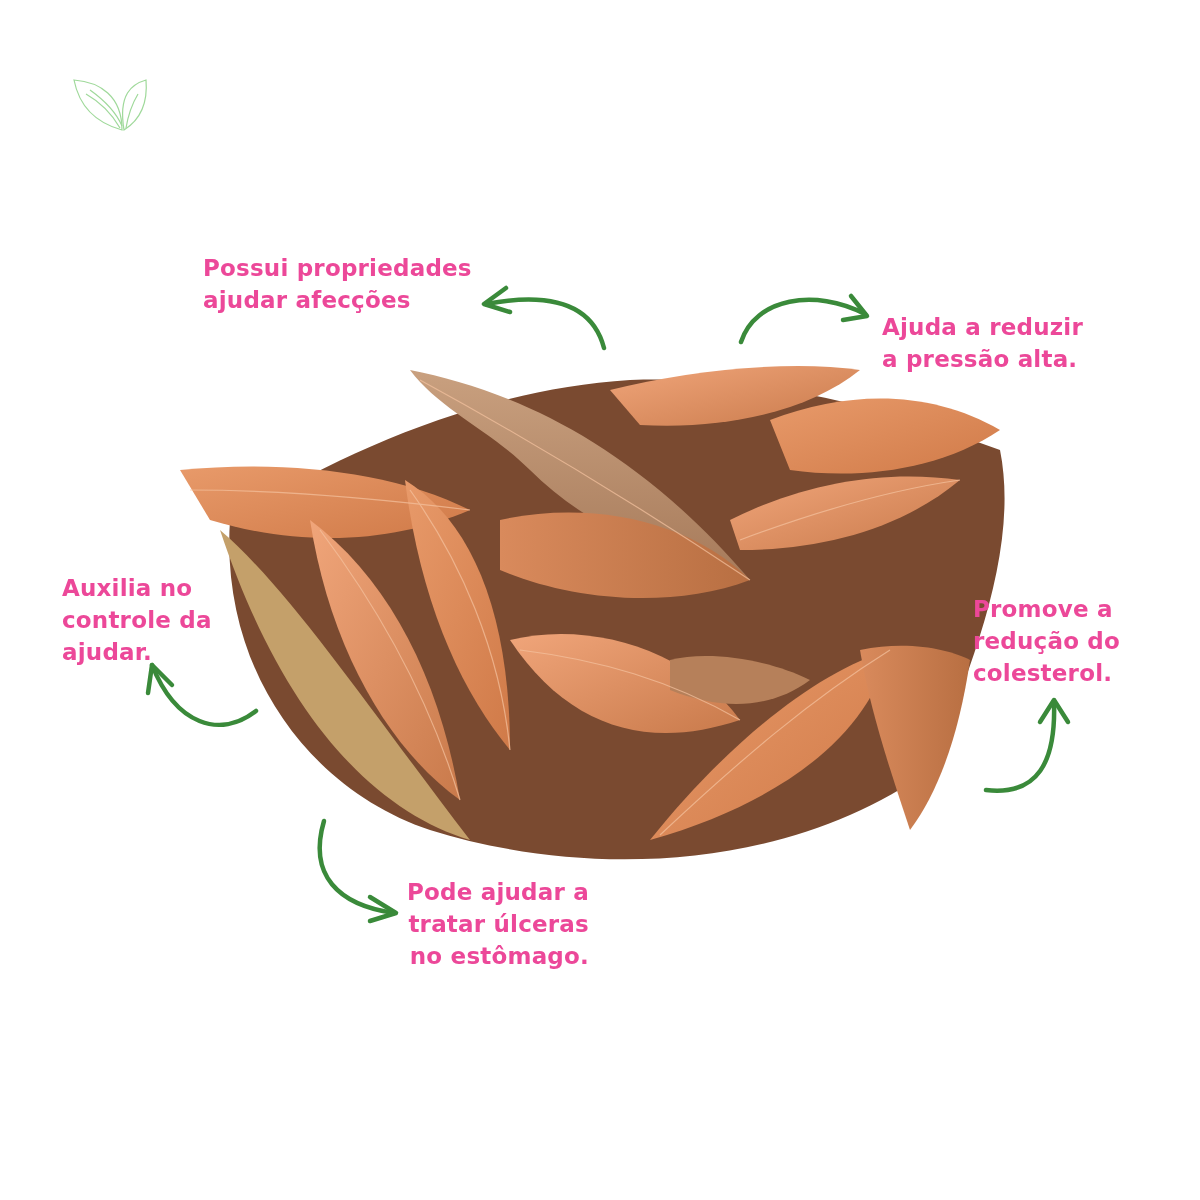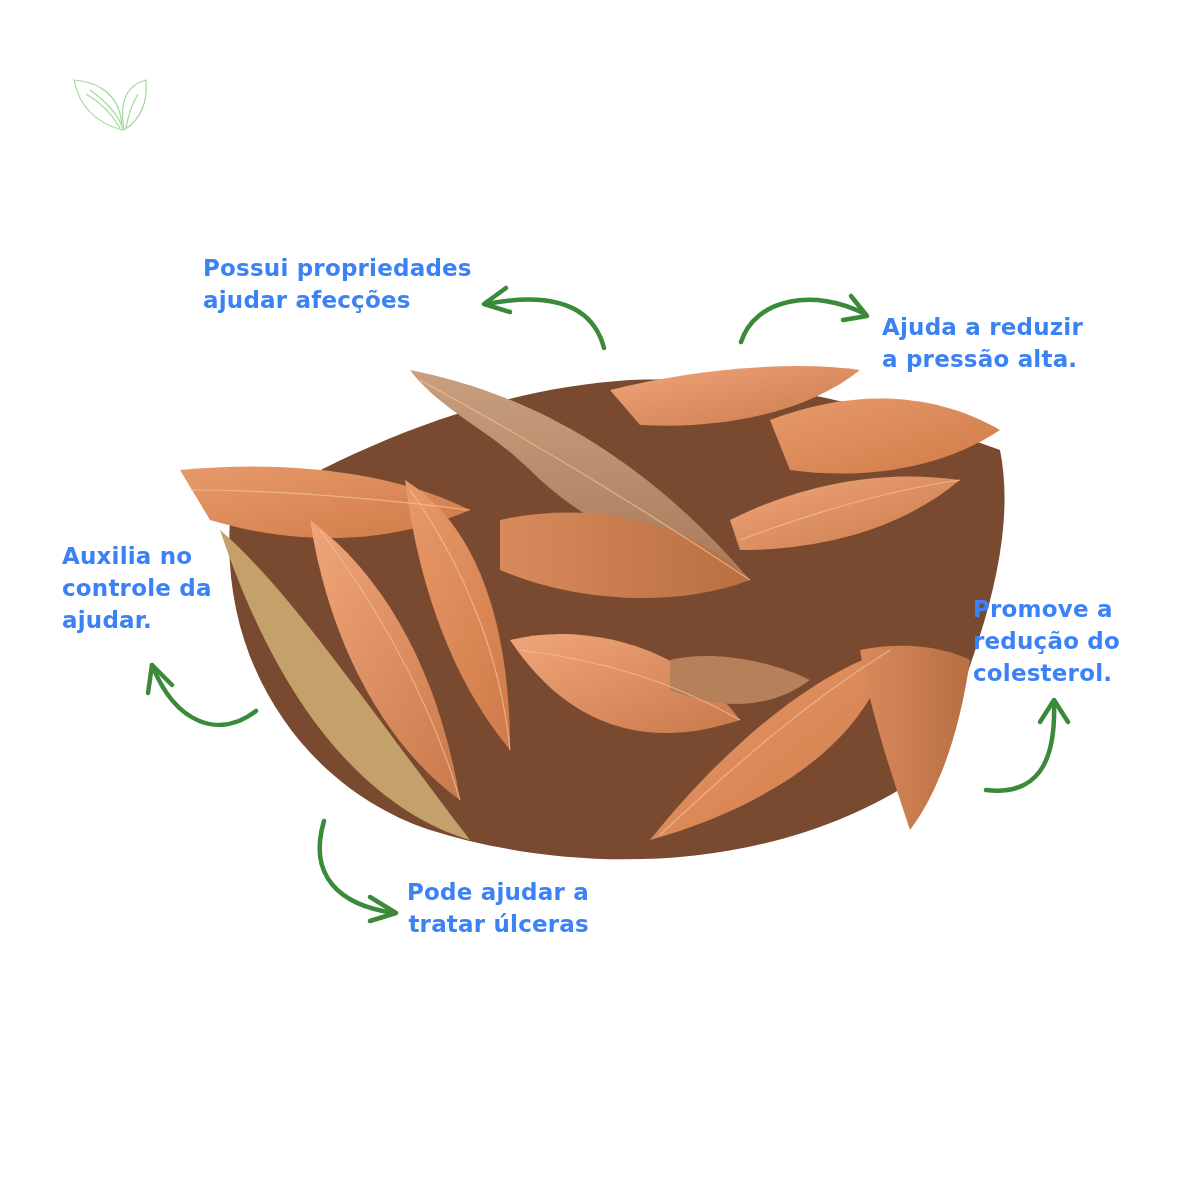--- a/index.html
+++ b/index.html
@@ -1,19 +1,19 @@
 <!DOCTYPE html>
 <html><head>
 <meta charset="utf-8">
 <style>
   html, body { margin:0; padding:0; background:#ffffff; }
   body { width:1200px; height:1200px; position:relative; overflow:hidden; font-family:"DejaVu Sans", "Liberation Sans", sans-serif; }
   .logo { position:absolute; left:70px; top:76px; width:80px; height:60px; }
   .pile { position:absolute; left:170px; top:350px; width:860px; height:540px; }
-  .label { position:absolute; color:#3b82f6; font-weight:bold; font-size:23px; line-height:32px; letter-spacing:0.2px; white-space:nowrap; }
+  .label { position:absolute; color:#ec4899; font-weight:bold; font-size:23px; line-height:32px; letter-spacing:0.2px; white-space:nowrap; }
   .label div { display:block; }
   .arrow { position:absolute; overflow:visible; }
 </style>
 </head>
 <body>
 
 <svg class="logo" viewBox="0 0 80 60">
   <g fill="none" stroke="#9fd99a" stroke-width="1.2">
     <path d="M4 4 C 30 6, 52 20, 52 54 C 30 48, 10 34, 4 4 Z"></path>
     <path d="M16 18 C 30 26, 42 38, 50 52"></path>
@@ -85,21 +85,21 @@
   <div>Ajuda a reduzir</div>
   <div>a pressão alta.</div>
 </div>
 <svg class="arrow" style="left:735px; top:288px;" width="140" height="60" viewBox="0 0 140 60">
   <g fill="none" stroke="#3a8a3a" stroke-width="4.5" stroke-linecap="round" stroke-linejoin="round">
     <path d="M6 54 C 20 10, 80 0, 130 26"></path>
     <path d="M116 8 L 132 28 L 108 32"></path>
   </g>
 </svg>
 
-<div class="label" style="left:62px; top:540px;">
+<div class="label" style="left:62px; top:572px;">
   <div>Auxilia no</div>
   <div>controle da</div>
   <div>ajudar.</div>
 </div>
 <svg class="arrow" style="left:140px; top:655px;" width="125" height="80" viewBox="0 0 125 80">
   <g fill="none" stroke="#3a8a3a" stroke-width="4.5" stroke-linecap="round" stroke-linejoin="round">
     <path d="M116 56 C 80 84, 36 70, 12 10"></path>
     <path d="M8 38 L 12 10 L 32 30"></path>
   </g>
 </svg>
@@ -112,19 +112,20 @@
 <svg class="arrow" style="left:978px; top:692px;" width="100" height="110" viewBox="0 0 100 110">
   <g fill="none" stroke="#3a8a3a" stroke-width="4.5" stroke-linecap="round" stroke-linejoin="round">
     <path d="M8 98 C 60 104, 78 70, 76 10"></path>
     <path d="M62 30 L 76 8 L 90 30"></path>
   </g>
 </svg>
 
 <div class="label" style="left:407px; top:876px;text-align:right;">
   <div>Pode ajudar a</div>
   <div>tratar úlceras</div>
+  <div>no estômago.</div>
 </div>
 <svg class="arrow" style="left:308px; top:815px;" width="95" height="110" viewBox="0 0 95 110">
   <g fill="none" stroke="#3a8a3a" stroke-width="4.5" stroke-linecap="round" stroke-linejoin="round">
     <path d="M16 6 C 0 60, 30 90, 86 98"></path>
     <path d="M62 82 L 88 98 L 62 106"></path>
   </g>
 </svg>
 
 </body></html>

